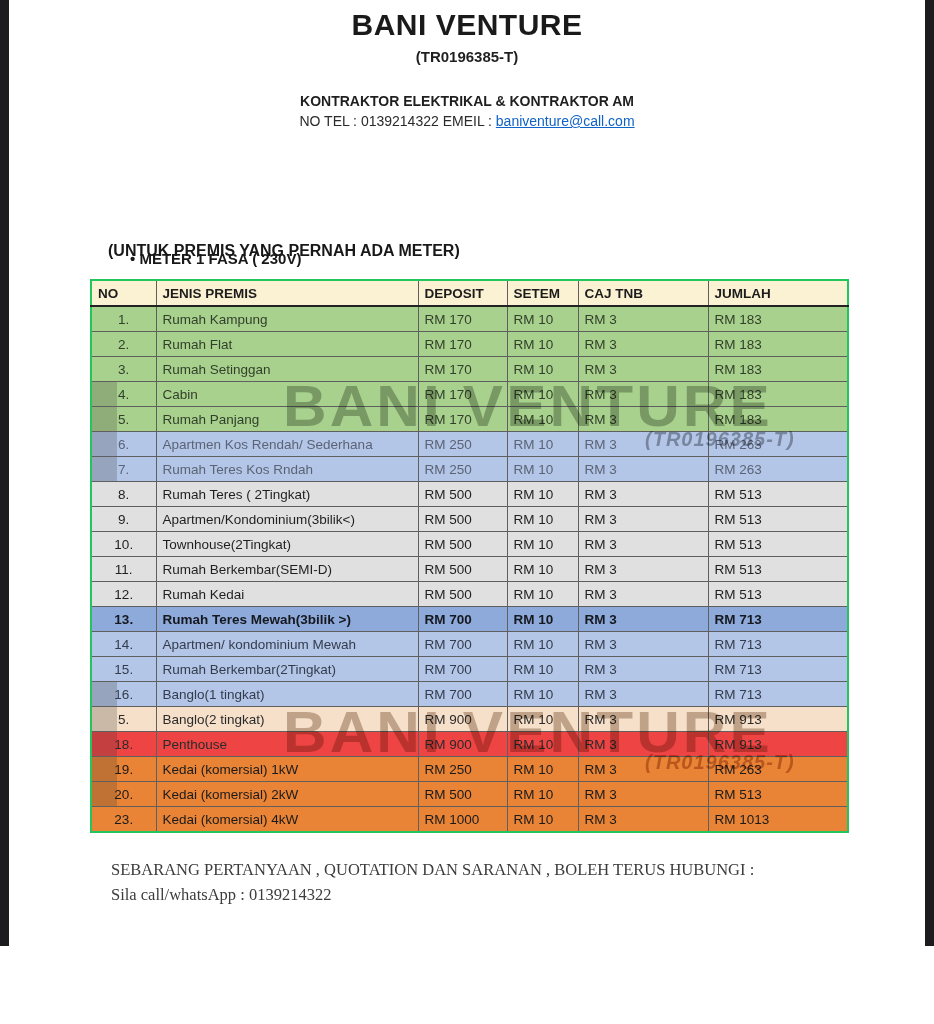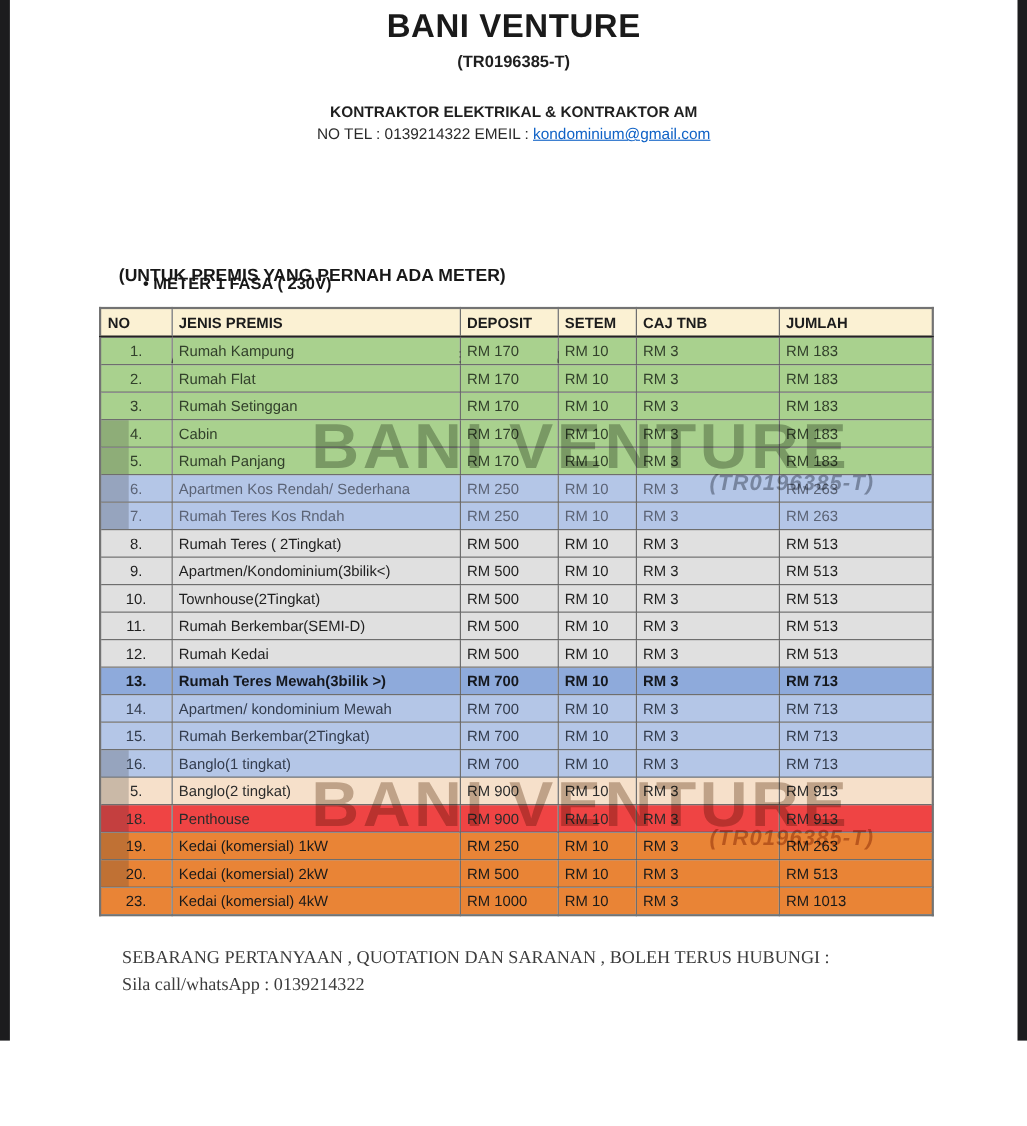--- a/index.html
+++ b/index.html
@@ -23,21 +23,21 @@
   .section-heading{position:absolute;left:108px;top:188px;font-size:16px;font-weight:700;
     color:#181818;line-height:25px;white-space:pre;}
   .bullet-line{position:absolute;left:130px;top:250px;font-size:15px;font-weight:700;color:#181818;white-space:pre;}
 
   
   .price-table{position:absolute;left:90px;top:279px;border-collapse:collapse;table-layout:fixed;
     width:757px;font-size:13.5px;color:#262626;}
   .price-table th,.price-table td{
     border:1px solid #5f5f5f;height:24px;padding:0 6px;overflow:hidden;white-space:nowrap;
   }
-  .price-table{border:2px solid #737373;}
+  .price-table{border:2px solid #22c55e;}
   .price-table th{
     background:#FBF1D3;text-align:left;font-weight:700;color:#1c1c1c;
     border-bottom:2px solid #222;font-size:13.5px;
   }
   .price-table td:first-child{text-align:center;}
   tr.sm td:first-child{position:relative;}
   tr.sm td:first-child::before{
     content:"";position:absolute;left:-1px;top:-1px;bottom:-1px;width:26px;
     background:rgba(45,45,45,0.22);
   }
@@ -60,21 +60,21 @@
 </head>
 <body>
 
 <div class="side-bar left"></div>
 <div class="side-bar right"></div>
 
 <div class="doc-header">
   <div class="doc-title">BANI VENTURE</div>
   <div class="doc-regno">(TR0196385-T)</div>
   <div class="doc-sub1">KONTRAKTOR ELEKTRIKAL &amp; KONTRAKTOR AM</div>
-  <div class="doc-sub2"><span>NO TEL : 0139214322 EMEIL : </span><span class="email-link">kondominium@gmail.com</span></div>
+  <div class="doc-sub2"><span>NO TEL : 0139214322 EMEIL : </span><span class="email-link">baniventure@call.com</span></div>
 </div>
 
 <div class="section-heading">
   <div>(UNTUK PREMIS YANG PERNAH ADA METER)</div>
   <div>HARGA BAYARAN PERMOHONAN  METER BARU TNB</div>
 </div>
 <div class="bullet-line">• METER 1 FASA ( 230V)</div>
 
 <table class="price-table">
   <colgroup>

